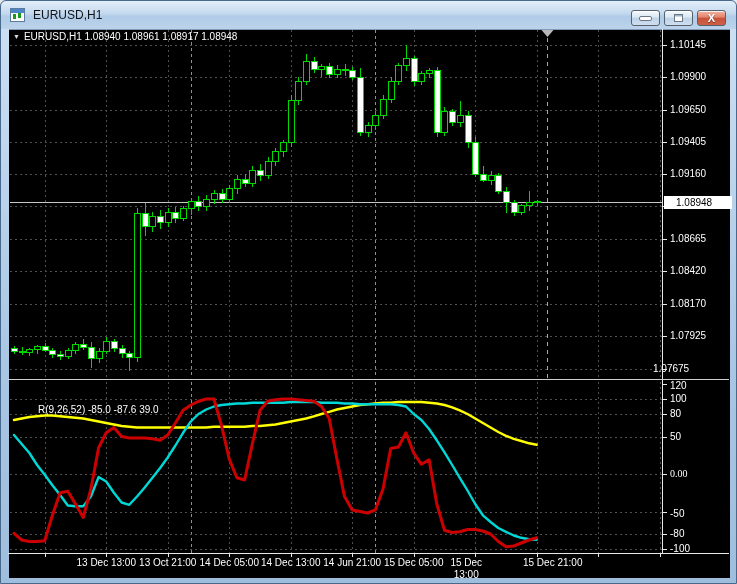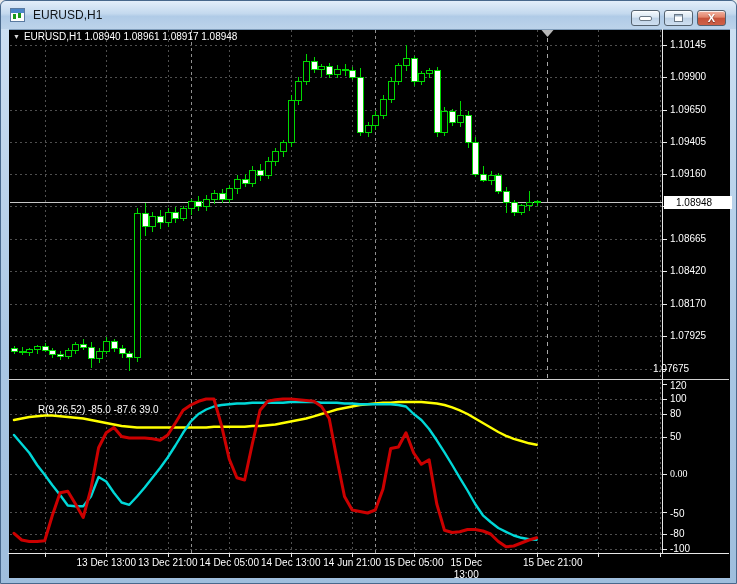--- a/index.html
+++ b/index.html
@@ -310,21 +310,21 @@
       <div class="abs ilabel" style="left: 670px; top: 408px;">80</div>
       <div class="abs ilabel" style="left: 670px; top: 430.5px;">50</div>
       <div class="abs ilabel" style="left: 670px; top: 468px; font-family: Liberation Serif, serif;">0.00</div>
       <div class="abs ilabel" style="left: 670px; top: 496px; margin-top: 12px;">-50</div>
       <div class="abs ilabel" style="left: 670px; top: 528px;">-80</div>
       <div class="abs ilabel" style="left: 670px; top: 543px;">-100</div>
     </div>
   <div id="time-axis">
       <div class="abs tlabel" style="left: 9.748px; top: 570px; width: 68px; margin-top: 16px;">13 Dec 2023</div>
       <div class="abs tlabel" style="left: 71.244px; top: 557px; width: 70px;">13 Dec 13:00</div>
-      <div class="abs tlabel" style="left: 132.74px; top: 557px; width: 70px;">13 Dec 21:00</div>
+      <div class="abs tlabel" style="left: 132.74px; top: 557px; width: 70px;">13 Oct 21:00</div>
       <div class="abs tlabel" style="left: 194.236px; top: 557px; width: 70px;">14 Dec 05:00</div>
       <div class="abs tlabel" style="left: 255.732px; top: 557px; width: 70px;">14 Dec 13:00</div>
       <div class="abs tlabel" style="left: 317.228px; top: 557px; width: 70px;">14 Jun 21:00</div>
       <div class="abs tlabel" style="left: 378.724px; top: 557px; width: 70px;">15 Dec 05:00</div>
       <div class="abs tlabel" style="left: 440.22px; top: 557px; width: 52px;">15 Dec 13:00</div>
       <div class="abs tlabel" style="left: 501.716px; top: 557px; width: 70px; padding-left: 16px;">15 Dec 21:00</div>
     </div>
   <div class="abs price-tag" style="top: 195.5px;">1.08948</div>
 </div>
 

